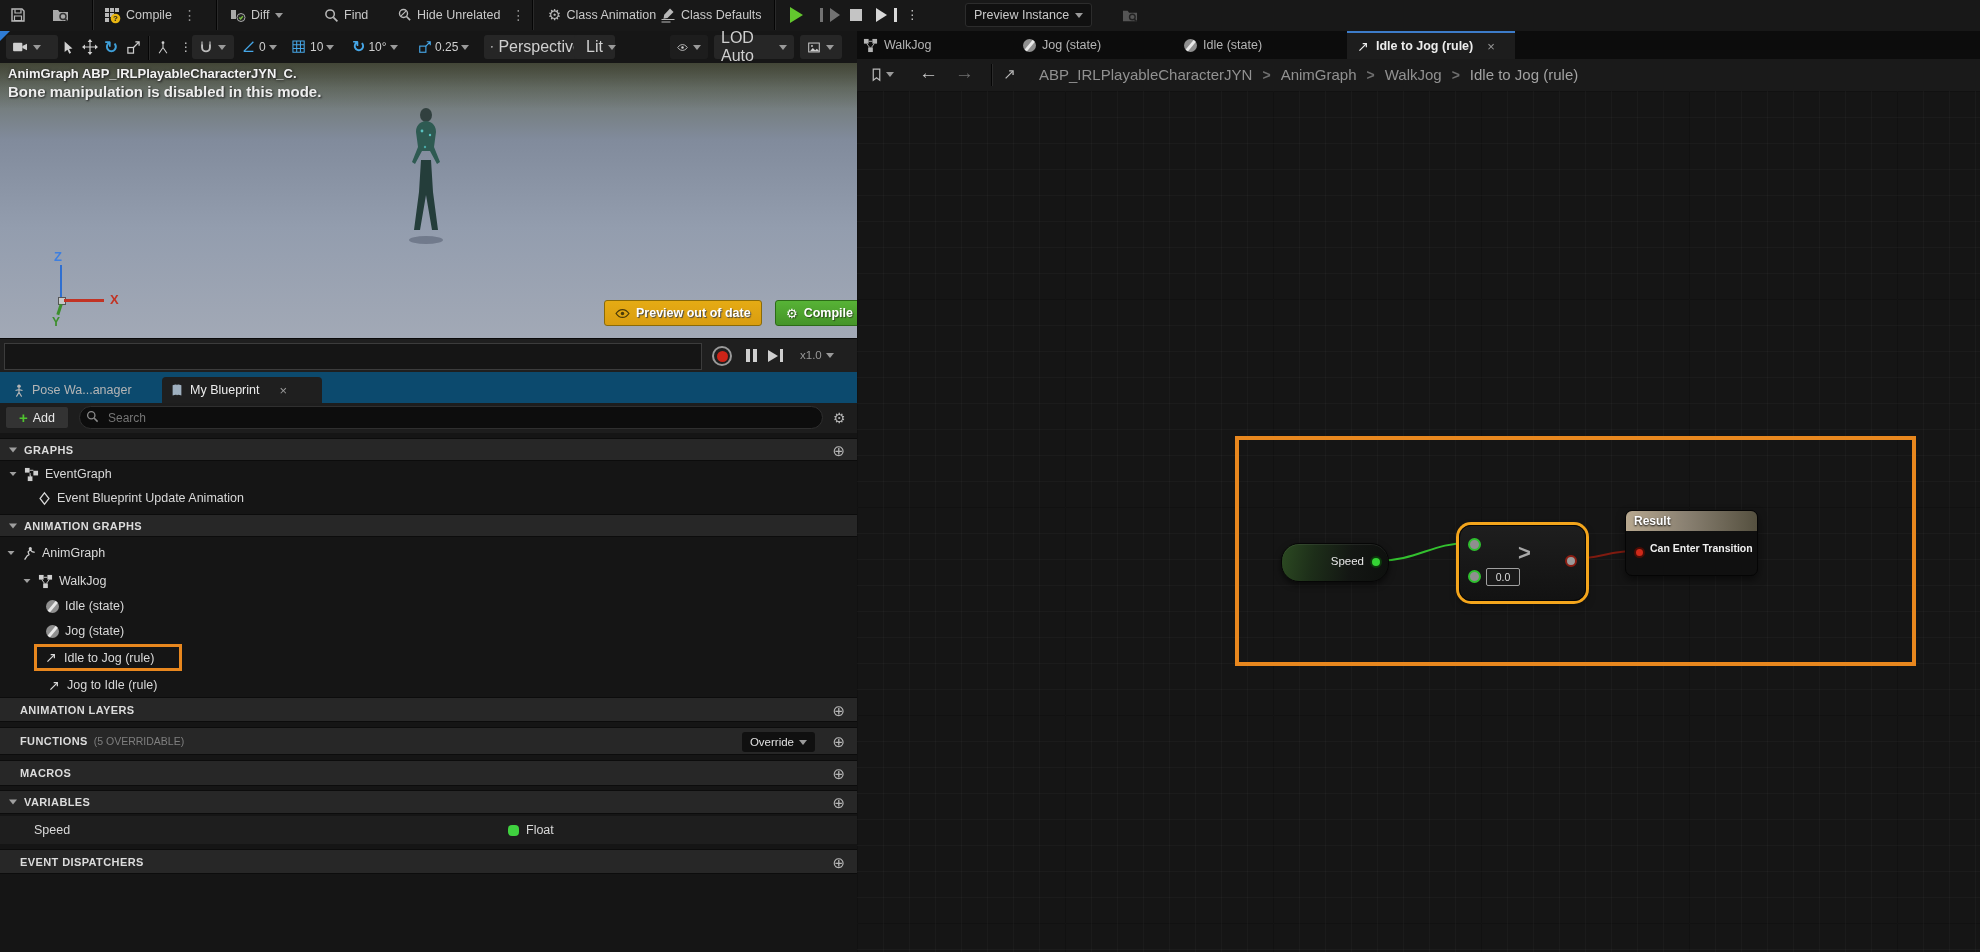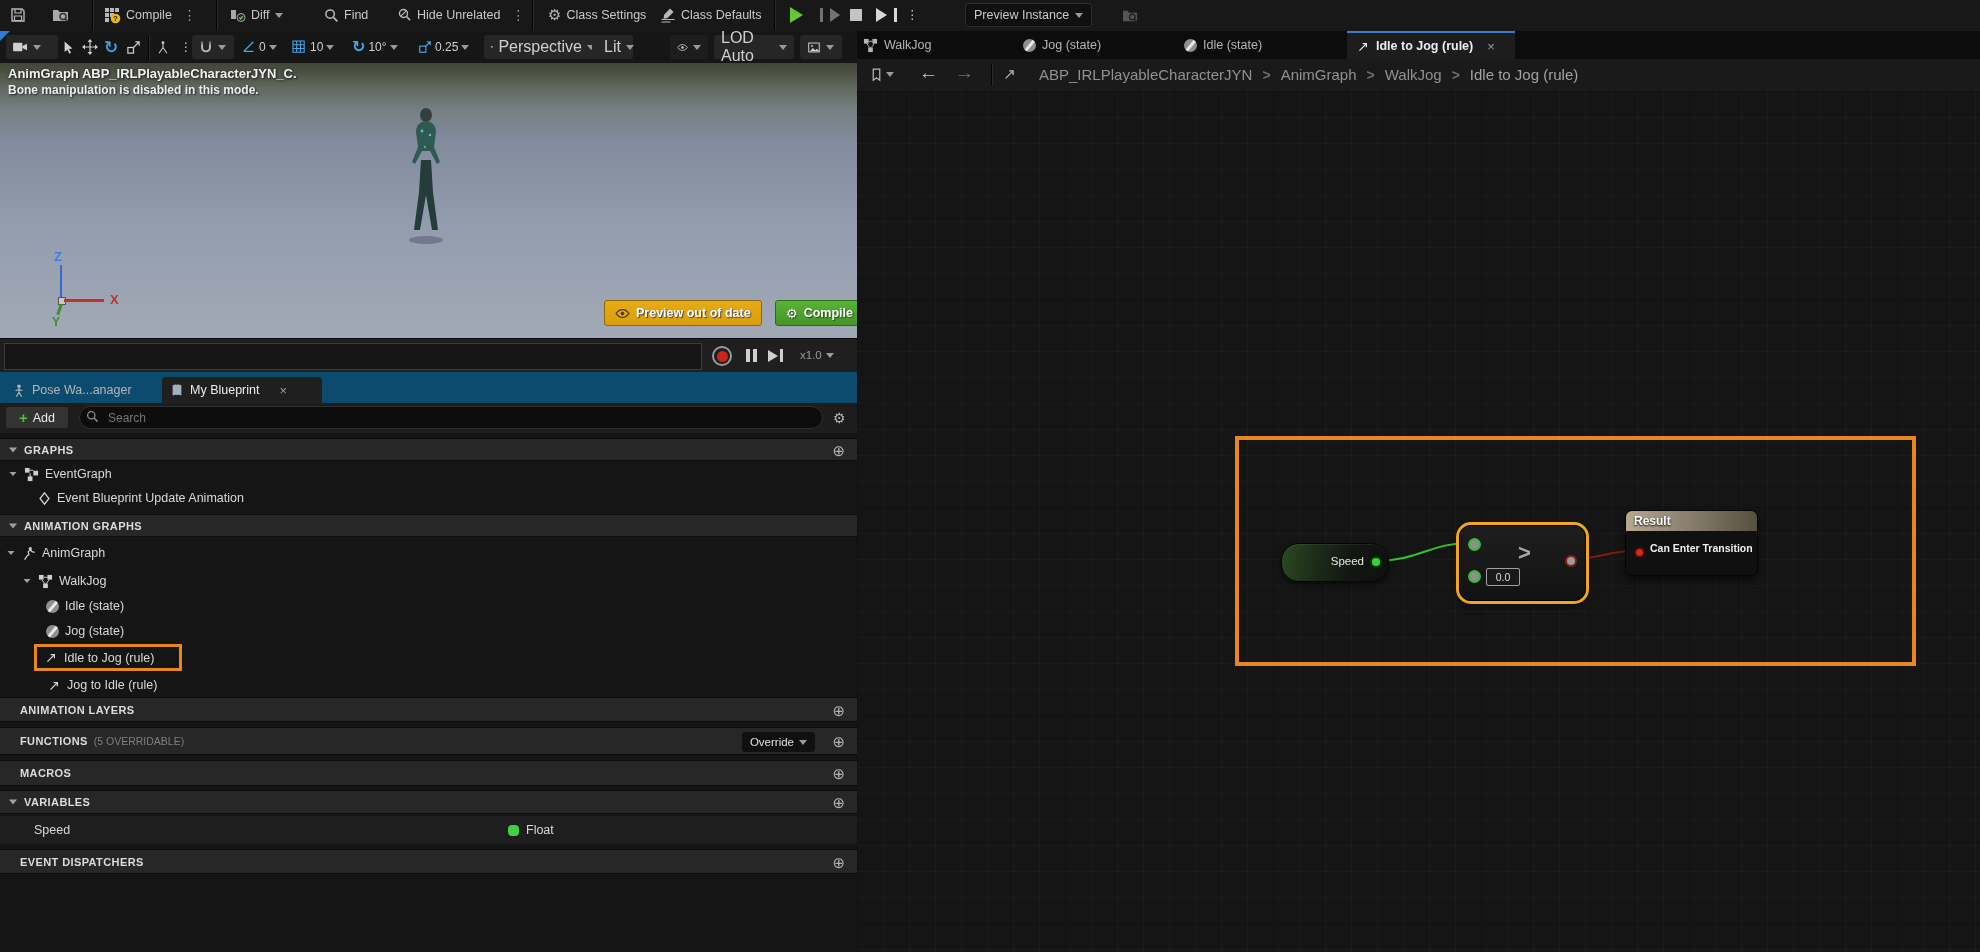--- a/index.html
+++ b/index.html
@@ -22,21 +22,21 @@
   #vp-toolbar{left:0;top:31px;width:857px;height:32px;background:#161616;border-right:1px solid #000;}
   .vbtn{position:absolute;top:4px;height:24px;background:#262626;border-radius:3px;display:flex;align-items:center;gap:5px;padding:0 7px;box-sizing:border-box;color:#cfcfcf;font-size:16px;}
   .vitem{position:absolute;top:4px;height:24px;display:flex;align-items:center;gap:3px;color:#cfcfcf;font-size:12px;}
   .blue{color:#46a7e8;}
   #vp-corner{left:0;top:0;width:0;height:0;border-top:10px solid #2e7cd6;border-right:10px solid transparent;}
 
   
   #viewport{left:0;top:63px;width:857px;height:275px;border-right:1px solid #000;overflow:hidden;
     background:linear-gradient(180deg,#565a49 0%,#6e766e 9%,#818b9c 28%,#939dae 60%,#a2a9b6 100%);}
   .vp-banner-line1{left:8px;top:3px;color:#f2f2f2;font-size:13px;font-weight:bold;text-shadow:1px 1px 2px #222,0 0 3px #333;}
-  .vp-banner-line2{left:8px;top:20px;color:#ededed;font-size:12px;font-weight:bold;text-shadow:1px 1px 2px #222;}
+  .vp-banner-line2{left:8px;top:20px;color:#ededed;font-size:15px;font-weight:bold;text-shadow:1px 1px 2px #222;}
   .btn-warn{position:absolute;display:flex;align-items:center;gap:6px;background:linear-gradient(180deg,#e5ab14,#d99d10);border:1px solid #8a6a08;border-radius:3px;height:26px;padding:0 10px;color:#fff;font-weight:bold;font-size:12.5px;text-shadow:1px 1px 1px #444;box-sizing:border-box;}
   .btn-compile{position:absolute;display:flex;align-items:center;gap:6px;background:linear-gradient(180deg,#57b336,#459428);border:1px solid #2c6b17;border-radius:3px;height:26px;padding:0 10px;color:#fff;font-weight:bold;font-size:12.5px;text-shadow:1px 1px 1px #2c4a1d;box-sizing:border-box;}
 
   
   #timeline{left:0;top:338px;width:857px;height:34px;background:#1f1f1f;border-right:1px solid #000;border-top:1px solid #0a0a0a;}
   #scrubber{left:4px;top:4px;width:696px;height:25px;background:#151515;border:1px solid #3c3c3c;}
   .rec-ring{width:20px;height:20px;border:2px solid #9a9a9a;border-radius:50%;display:flex;align-items:center;justify-content:center;box-sizing:border-box;}
   .rec-dot{width:11px;height:11px;border-radius:50%;background:#cc2418;}
   .pbar{width:4px;height:13px;background:#cfcfcf;display:inline-block;}
 
@@ -156,21 +156,21 @@
           <path d="M4.6 9.4l5.8-5.8" stroke="#b9b9b9" stroke-width="1.2"></path>
           <path d="M10.5 9.5l3.6 3.6" stroke="#b9b9b9" stroke-width="1.7"></path>
         </svg>
     </span>
     <span>Hide Unrelated</span>
     <span class="vdots" style="margin-left:6px;">⋮</span>
   </div>
   <span class="ti sep" style="left:532px;"></span>
   <div class="ti" style="left:548px;">
     <span class="icon" style="font-size:15px;color:#b9b9b9;">⚙</span>
-    <span>Class Settings</span>
+    <span>Class Animation</span>
   </div>
   <div class="ti" style="left:660px;">
     <span class="icon">
       <svg width="16" height="16" viewBox="0 0 16 16">
           <path d="M1.5 12.5h13M1.5 15h9" stroke="#b9b9b9" stroke-width="1.2"></path>
           <path d="M10 1.5l3.5 3.5-6 6-4 .7.7-4z" fill="#b9b9b9"></path>
         </svg>
     </span>
     <span>Class Defaults</span>
   </div>
@@ -277,21 +277,21 @@
     <span class="chev"></span>
   </div>
   <div class="vbtn" style="left:484px;width:118px;">
     <svg width="14" height="12" viewBox="0 0 16 14">
         <rect x="0" y="2" width="10" height="9" rx="1" fill="#cfcfcf"></rect>
         <path d="M10 5.5L15 3v7l-5-2.5z" fill="#cfcfcf"></path>
       </svg>
     <span>Perspective</span>
     <span class="chev"></span>
   </div>
-  <div class="vbtn" style="left:592px;width:41px;">
+  <div class="vbtn" style="left:574px;width:41px;">
     <span style="width:12px;height:12px;border-radius:50%;background:radial-gradient(circle at 35% 30%,#e8e8e8,#6f6f6f 70%);display:inline-block;"></span>
     <span>Lit</span>
     <span class="chev"></span>
   </div>
   <div class="vbtn" style="left:670px;width:38px;background:#1d1d1d;">
     <svg width="15" height="11" viewBox="0 0 16 12">
         <path d="M1 6s2.8-4.3 7-4.3S15 6 15 6s-2.8 4.3-7 4.3S1 6 1 6z" fill="none" stroke="#cfcfcf" stroke-width="1.2"></path>
         <circle cx="8" cy="6" r="1.8" fill="#cfcfcf"></circle>
       </svg>
     <span class="chev"></span>

